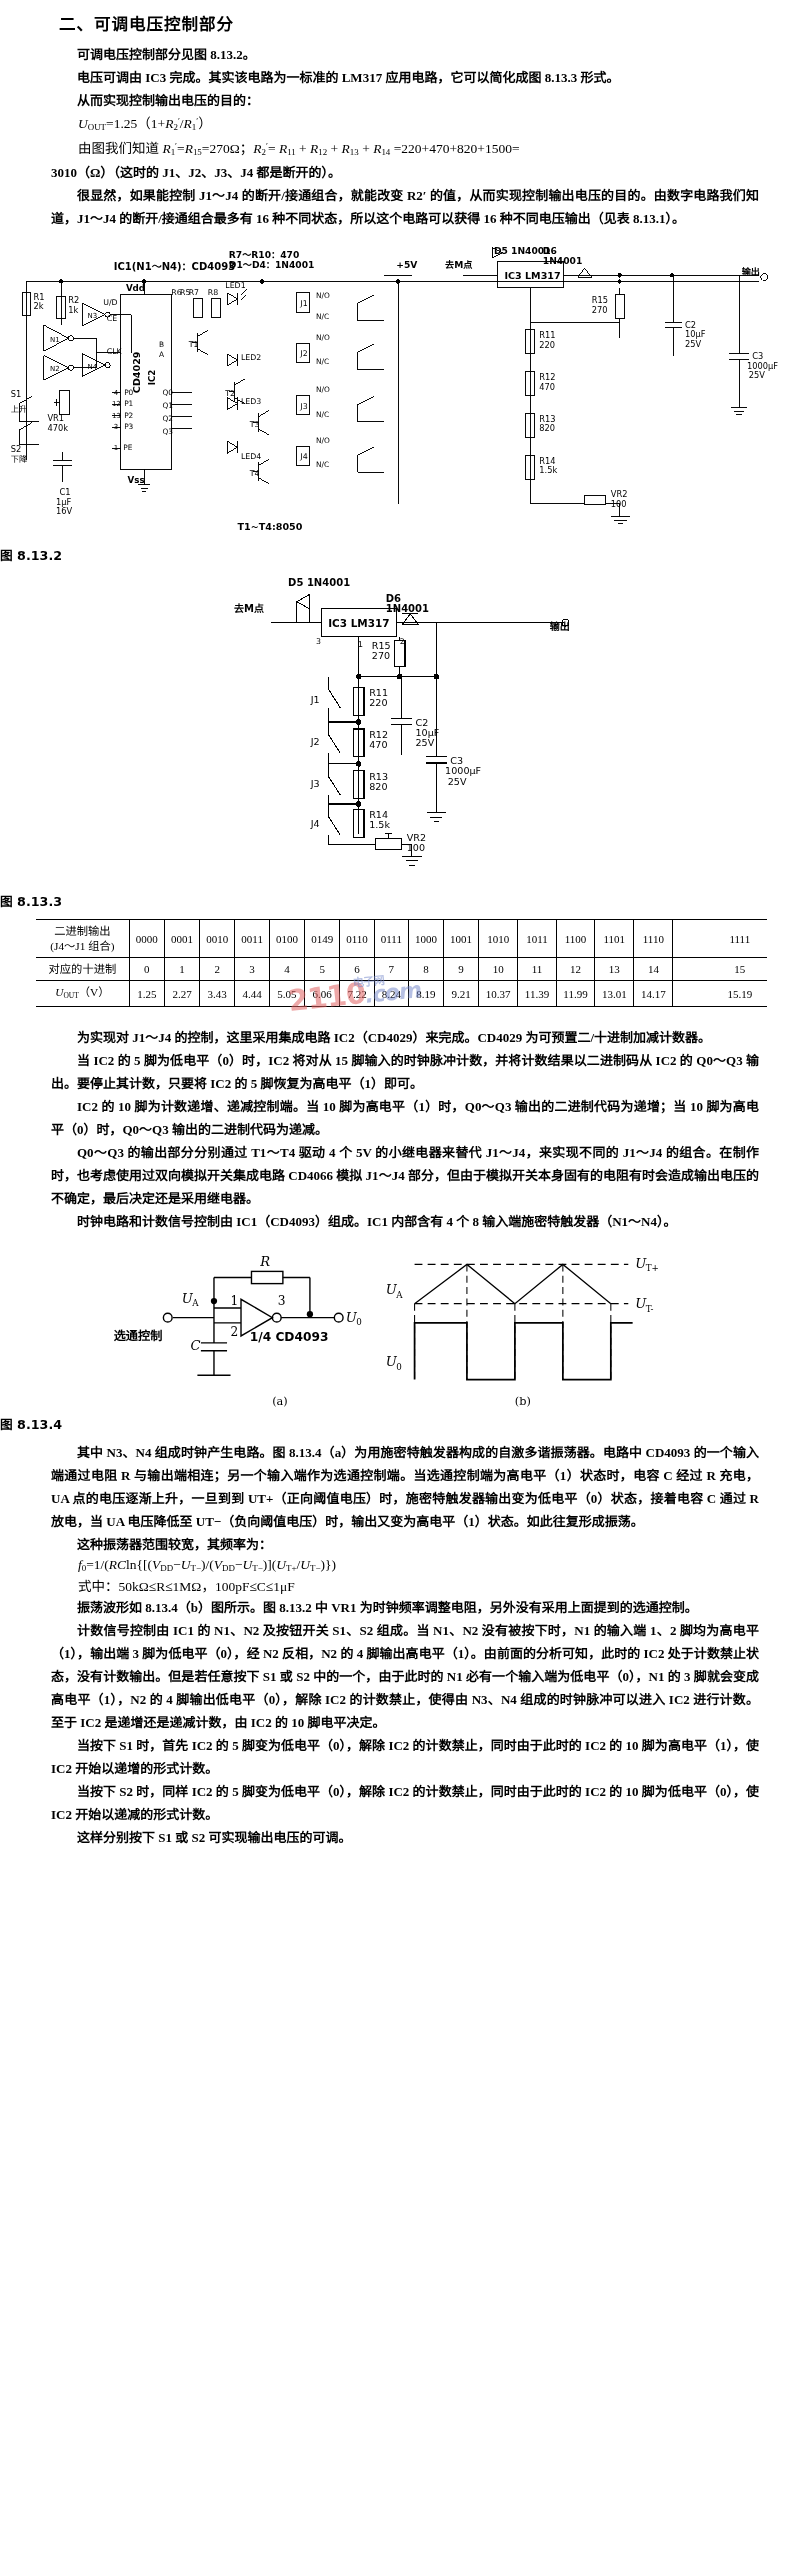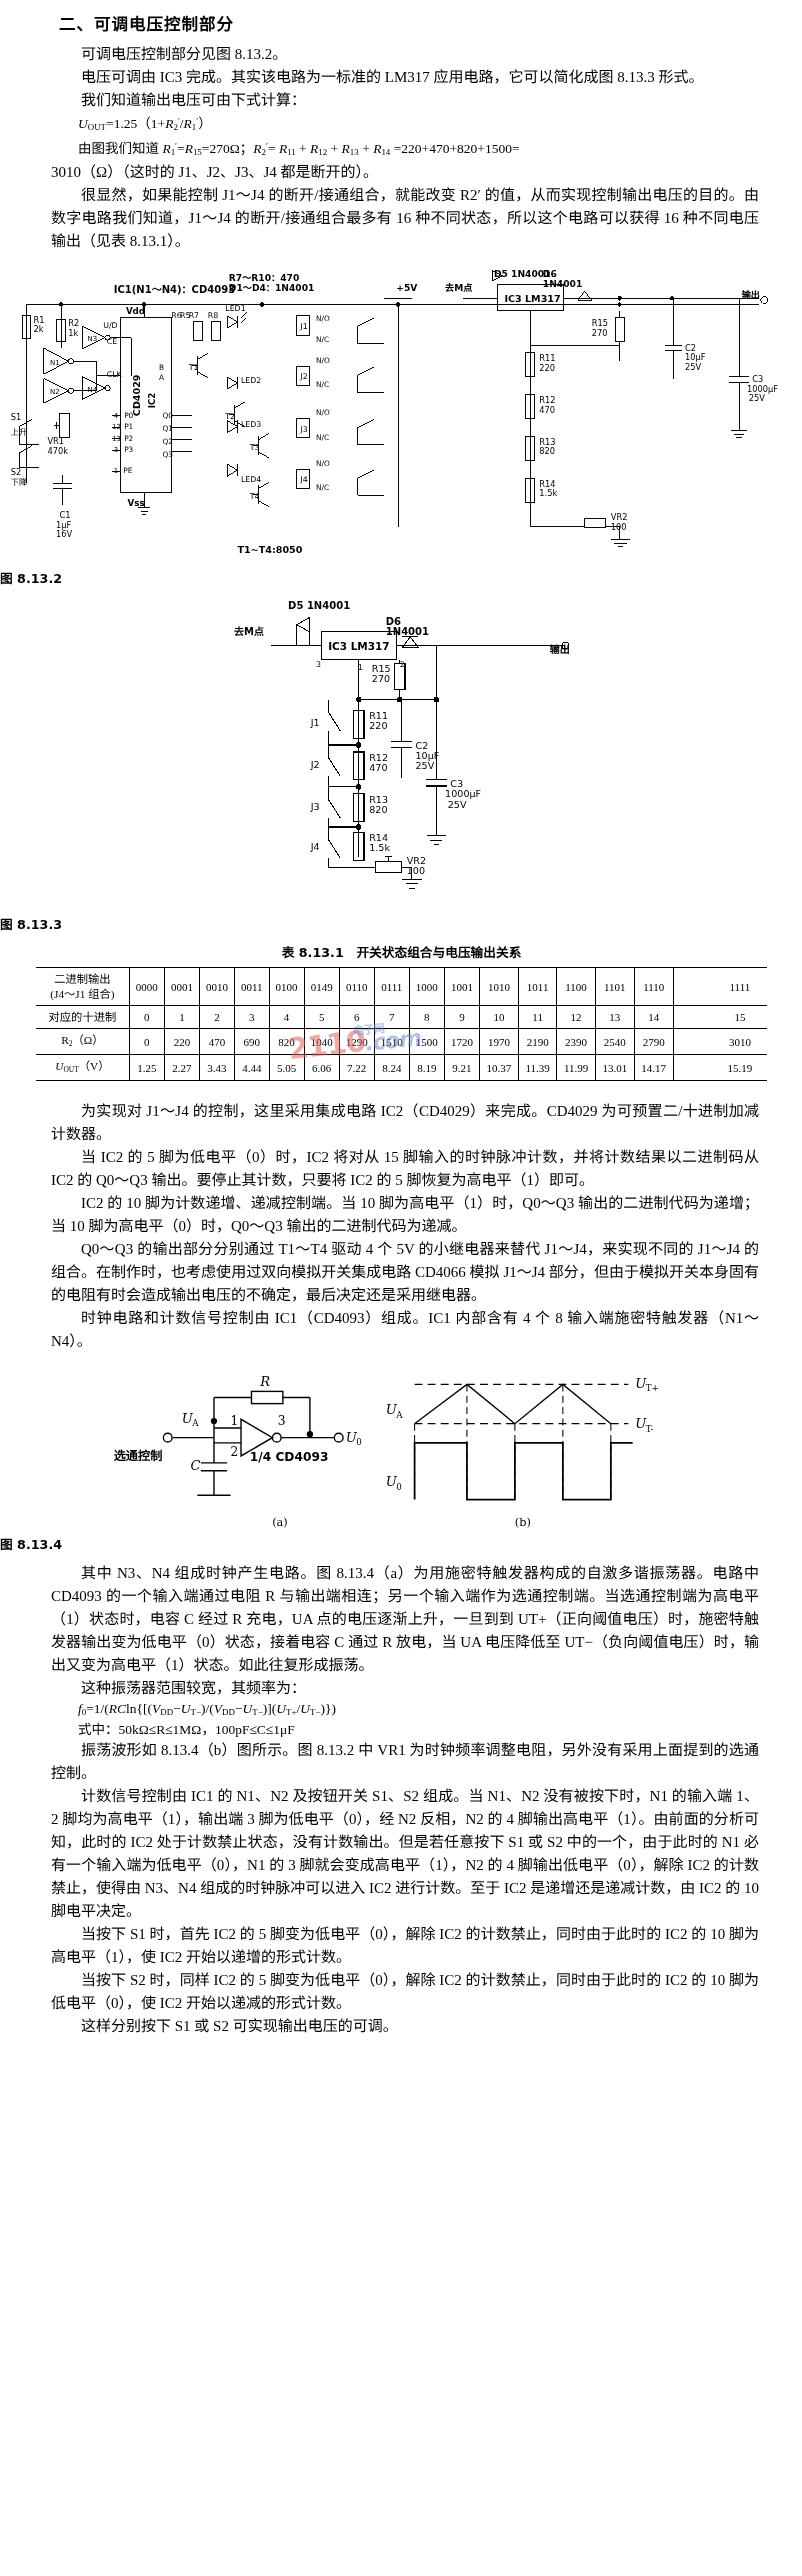--- a/index.html
+++ b/index.html
@@ -11,22 +11,22 @@
     -webkit-font-smoothing:none;
   }
   .page{width:803px;min-height:2576px;position:relative;box-sizing:border-box;padding:0;}
 
   
   .h2{
     font-family:"DejaVu Sans","Liberation Sans",sans-serif;
     font-weight:bold;font-size:16.6px;margin:10.5px 0 8.7px 59px;letter-spacing:0.9px;
   }
   p.t{
-    font-size:15px;line-height:23px;margin:0 44px 0 51px;
-    text-align:justify;text-justify:inter-ideograph;
+    font-size:13px;line-height:23px;margin:0 44px 0 51px;
+    text-align:justify;text-justify:inter-ideograph;font-weight:bold;
   }
   p.ind{text-indent:2em;}
   .eq{font-size:13.5px;line-height:18px;margin:0 51px;text-indent:2em;}
   sub{font-size:.66em;vertical-align:-.28em;}
   sup{font-size:.66em;vertical-align:.45em;}
   .it{font-style:italic;}
 
   
   .fig{position:relative;margin:0 auto;}
   .cap{
@@ -68,21 +68,21 @@
 </style>
 </head>
 <body>
 
 <div class="page">
 
   <div class="h2">二、可调电压控制部分</div>
 
   <p class="t ind">可调电压控制部分见图 8.13.2。</p>
   <p class="t ind">电压可调由 IC3 完成。其实该电路为一标准的 LM317 应用电路，它可以简化成图 8.13.3 形式。</p>
-  <p class="t ind">我们知道输出电压可由下式计算：</p>
+  <p class="t ind">从而实现控制输出电压的目的：</p>
 
   <div class="eq">
     <span class="it">U</span><sub>OUT</sub>=1.25（1+<span class="it">R</span><sub>2</sub><sup>′</sup>/<span class="it">R</span><sub>1</sub><sup>′</sup>）
   </div>
   <div class="eq">
     由图我们知道 <span class="it">R</span><sub>1</sub><sup>′</sup>=<span class="it">R</span><sub>15</sub>=270Ω；<span class="it">R</span><sub>2</sub><sup>′</sup>= <span class="it">R</span><sub>11</sub> + <span class="it">R</span><sub>12</sub> + <span class="it">R</span><sub>13</sub> + <span class="it">R</span><sub>14</sub> =220+470+820+1500=
   </div>
   <p class="t">3010（Ω）（这时的 J1、J2、J3、J4 都是断开的）。</p>
   <p class="t ind">很显然，如果能控制 J1～J4 的断开/接通组合，就能改变 R2′ 的值，从而实现控制输出电压的目的。由数字电路我们知道，J1～J4 的断开/接通组合最多有 16 种不同状态，所以这个电路可以获得 16 种不同电压输出（见表 8.13.1）。</p>
 
@@ -366,21 +366,20 @@
       <text x="286" y="308" font-size="11" font-family="DejaVu Sans" fill="#000" stroke="none">VR2</text>
       <text x="286" y="320" font-size="11" font-family="DejaVu Sans" fill="#000" stroke="none">100</text>
       <path d="M280 312 H292 M292 312 V326 M281 326 H303 M285 331 H299 M289 336 H295"></path>
 
       <circle cx="468" cy="58" r="4"></circle>
     </g>
   </svg>
   </div>
   <div class="cap">图 8.13.3</div>
 
-  <div class="tcap">表 8.13.1　开关状态组合与电压输出关系</div>
   <div class="tblwrap">
     <table class="sw">
       <tbody id="tbl-body">
           <tr class="top rule">
             <td class="hd">
               <div>二进制输出</div>
               <div>(J4～J1 组合)</div>
             </td>
             <td>0000</td>
             <td>0001</td>
@@ -411,39 +410,20 @@
             <td>7</td>
             <td>8</td>
             <td>9</td>
             <td>10</td>
             <td>11</td>
             <td>12</td>
             <td>13</td>
             <td>14</td>
             <td class="last">15</td>
           </tr>
-          <tr class="rule">
-            <td class="hd">R<sub>2</sub>（Ω）</td>
-            <td>0</td>
-            <td>220</td>
-            <td>470</td>
-            <td>690</td>
-            <td>820</td>
-            <td>1040</td>
-            <td>1290</td>
-            <td>1510</td>
-            <td>1500</td>
-            <td>1720</td>
-            <td>1970</td>
-            <td>2190</td>
-            <td>2390</td>
-            <td>2540</td>
-            <td>2790</td>
-            <td class="last">3010</td>
-          </tr>
           <tr class="bot">
             <td class="hd"><span style="font-style:italic">U</span><sub>OUT</sub>（V）</td>
             <td>1.25</td>
             <td>2.27</td>
             <td>3.43</td>
             <td>4.44</td>
             <td>5.05</td>
             <td>6.06</td>
             <td>7.22</td>
             <td>8.24</td>

